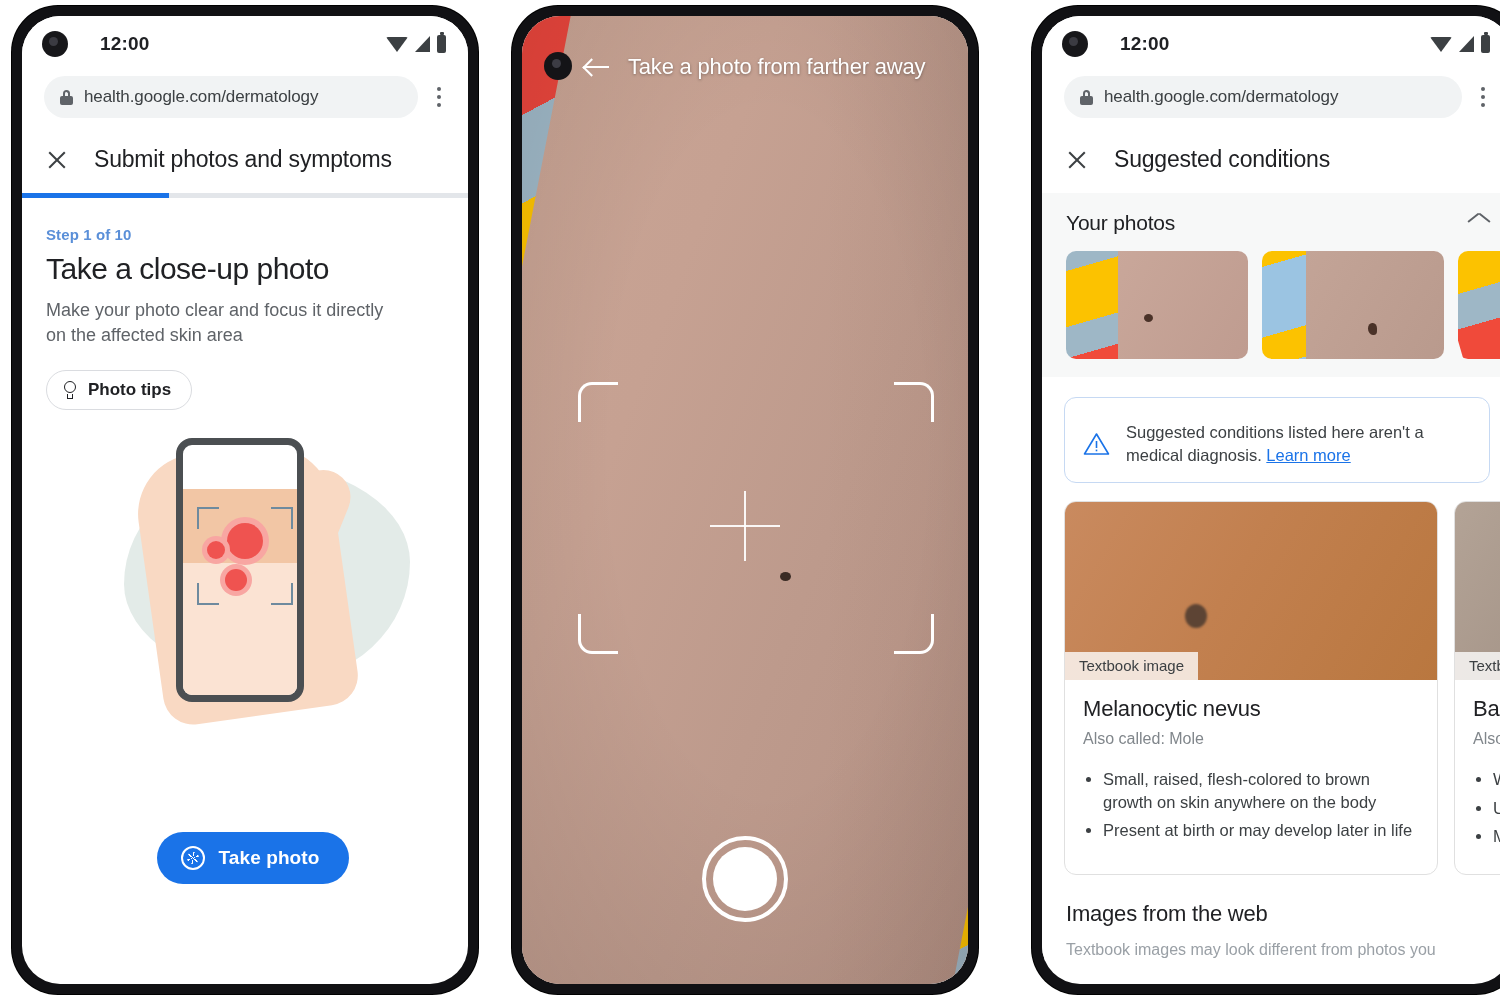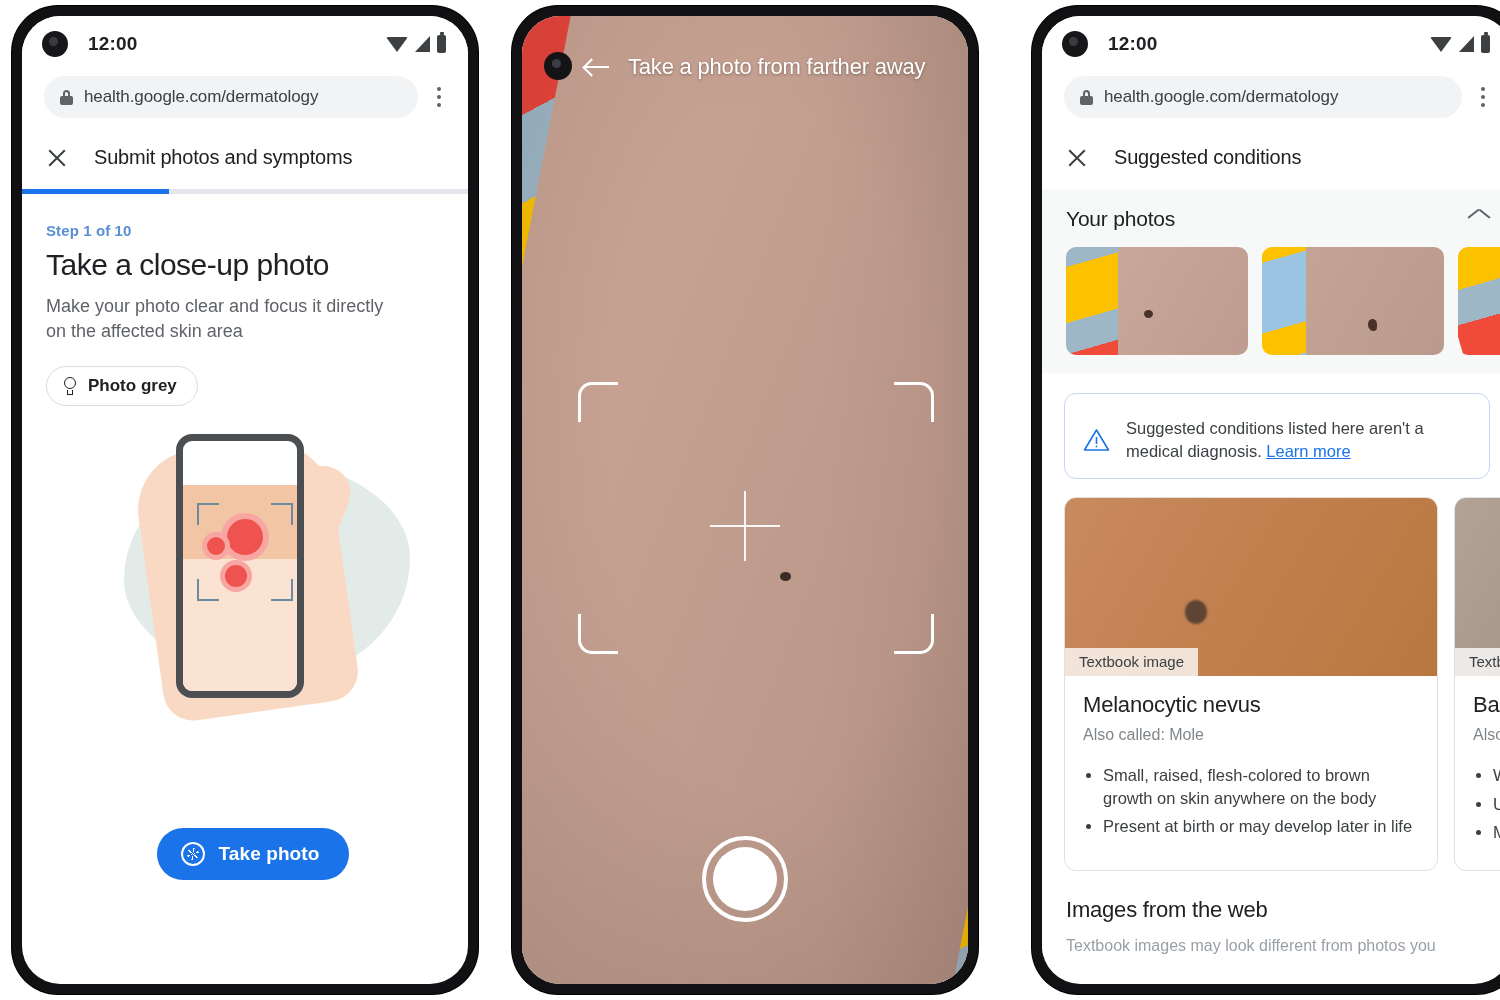--- a/index.html
+++ b/index.html
@@ -39,21 +39,21 @@
   .punchhole {
     width: 26px; height: 26px; border-radius: 50%;
     background: #17171a; position: relative; flex: none;
   }
   .punchhole::after {
     content: ""; position: absolute; left: 7px; top: 6px;
     width: 9px; height: 9px; border-radius: 50%;
     background: #3b3b42;
   }
   .statusclock {
-    margin-left: 20px; font-size: 19px; font-weight: 700;
+    margin-left: 32px; font-size: 19px; font-weight: 700;
     color: #202124; letter-spacing: .2px;
   }
   .status-right { margin-left: auto; display: flex; align-items: center; gap: 7px; }
   .ic-wifi {
     width: 0; height: 0; border-left: 11px solid transparent;
     border-right: 11px solid transparent; border-top: 15px solid #3c4043;
     border-radius: 2px;
   }
   .ic-signal {
     width: 0; height: 0; border-left: 15px solid transparent;
@@ -90,21 +90,21 @@
 
   
   .appbar { display: flex; align-items: center; gap: 26px; padding: 14px 22px 20px 24px; background: #fff; }
   .ic-x { width: 22px; height: 22px; position: relative; flex: none; }
   .ic-x::before, .ic-x::after {
     content: ""; position: absolute; left: 0; top: 10px; width: 22px; height: 2px;
     background: #3c4043;
   }
   .ic-x::before { transform: rotate(45deg); }
   .ic-x::after  { transform: rotate(-45deg); }
-  .appbar-title { font-size: 20px; color: #202124; letter-spacing: -.2px; }
+  .appbar-title { font-size: 23px; color: #202124; letter-spacing: -.2px; }
 
   .progress { height: 5px; background: #e3e6ea; position: relative; }
   .progress .fill { position: absolute; left: 0; top: 0; height: 100%; background: #1a73e8; }
 
   
   .p1body { padding: 28px 32px 0 24px; position: relative; height: calc(100% - 204px); }
   .step-label { font-size: 15px; color: #5a8fd8; font-weight: 700; letter-spacing: .1px; }
   .p1-title { font-size: 30px; color: #202124; margin-top: 9px; letter-spacing: -.5px; }
   .p1-sub { font-size: 18px; color: #5f6368; line-height: 1.38; margin-top: 12px; max-width: 350px; }
   .chip {
@@ -388,21 +388,21 @@
       <div class="p1body">
         <div class="step-label">Step 1 of 10</div>
         <div class="p1-title">Take a close-up photo</div>
         <div class="p1-sub">Make your photo clear and focus it directly on the affected skin area</div>
 
         <div class="chip">
           <div class="ic-bulb">
             <div class="glass"></div>
               <div class="base"></div>
           </div>
-          <div class="chip-label">Photo grey</div>
+          <div class="chip-label">Photo tips</div>
         </div>
 
         <div class="illus">
           <div class="blob"></div>
           <div class="hand"></div>
           <div class="thumb"></div>
           <div class="device">
             <div class="skin"></div>
             <div class="palm"></div>
             <div class="bracket">

